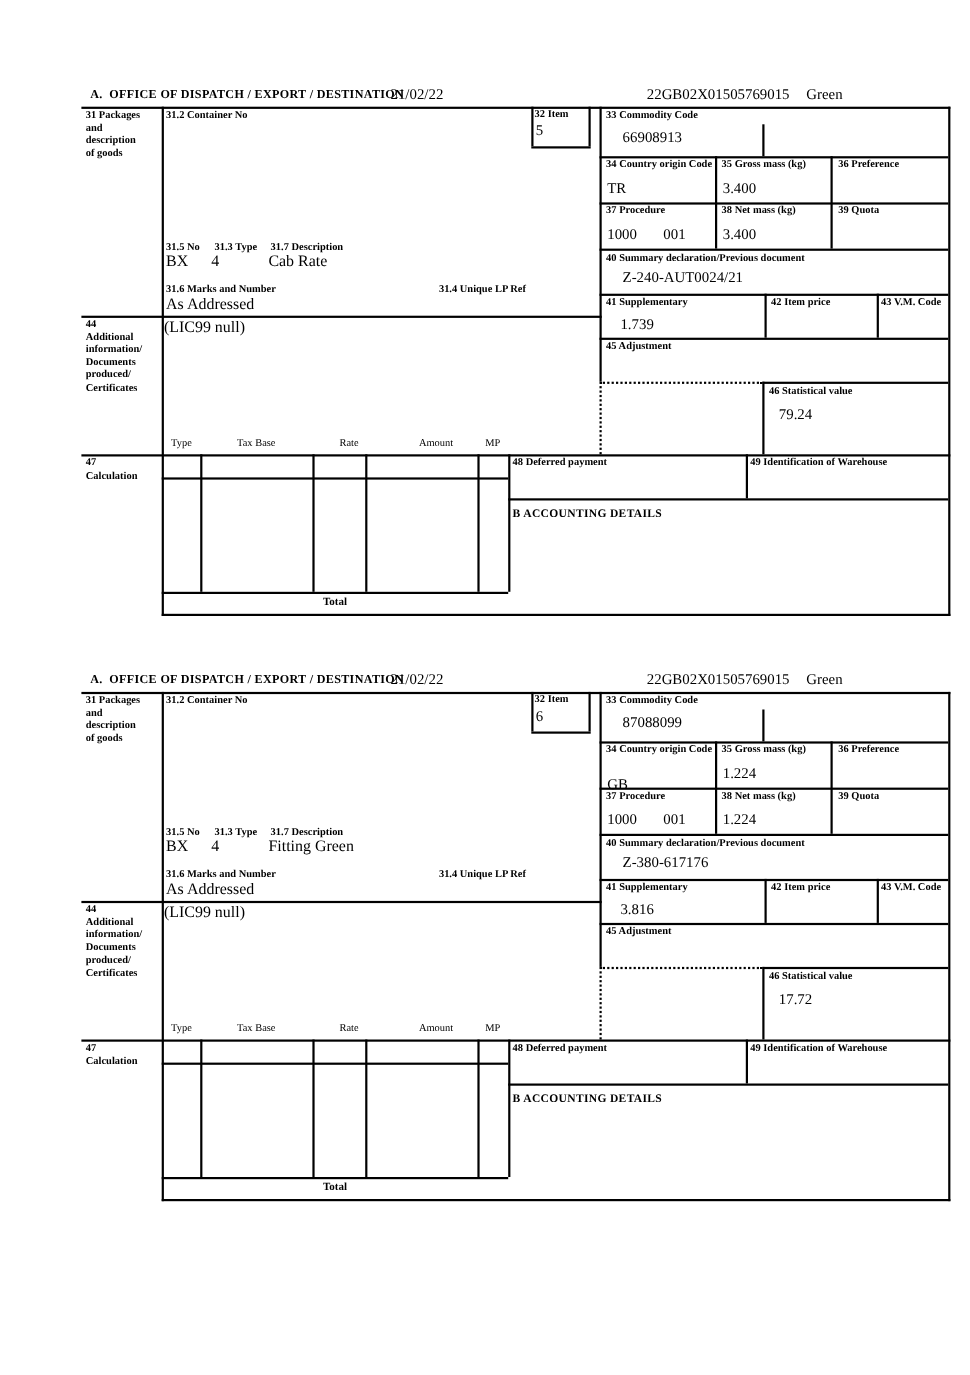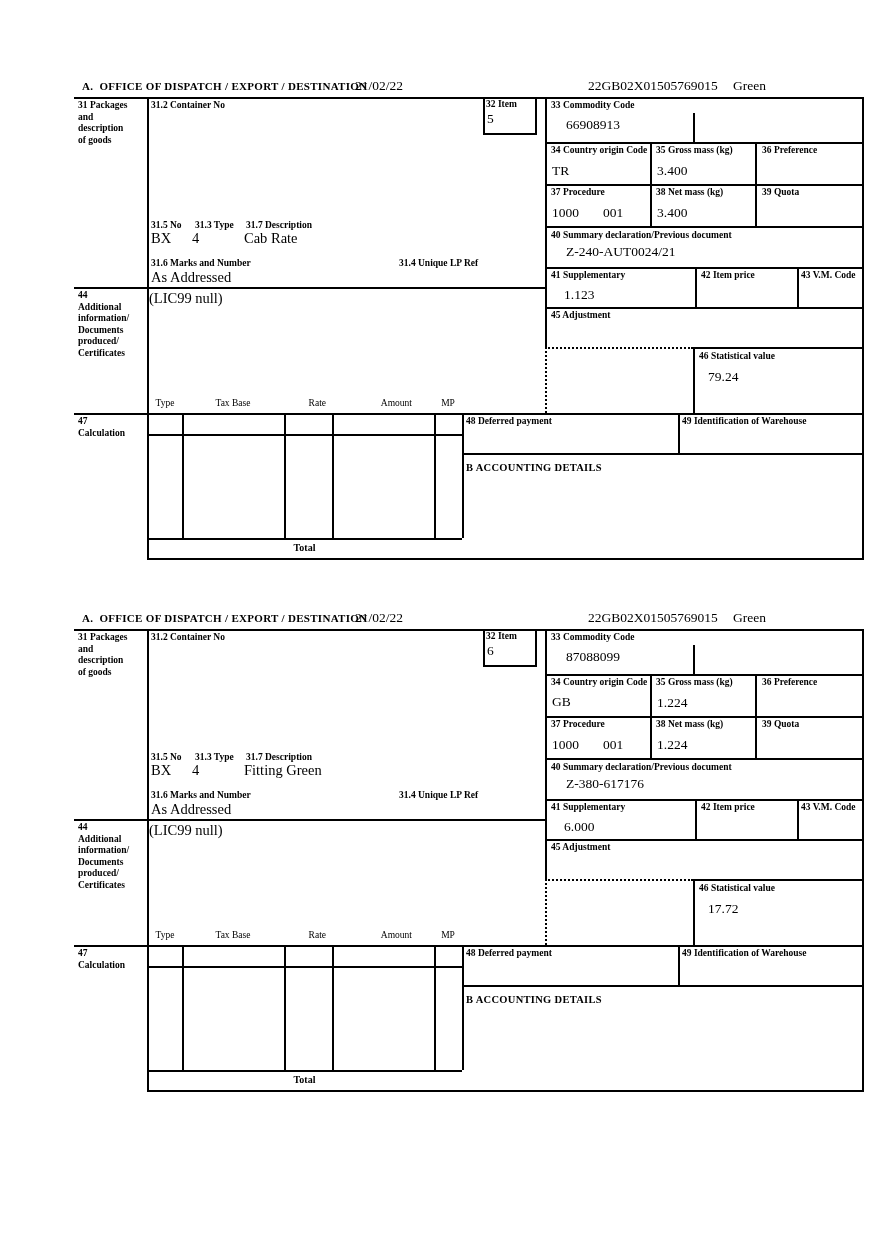--- a/index.html
+++ b/index.html
@@ -114,21 +114,21 @@
     <div class="totl">Total</div>
 
     <div class="val" style="left:413px;top:31px">5</div>
     <div class="val" style="left:492px;top:37px">66908913</div>
     <div class="val" style="left:478px;top:83px">TR</div>
     <div class="val" style="left:583px;top:83px">3.400</div>
     <div class="val" style="left:478px;top:125px">1000</div>
     <div class="val" style="left:529px;top:125px">001</div>
     <div class="val" style="left:583px;top:125px">3.400</div>
     <div class="val" style="left:492px;top:164px">Z-240-AUT0024/21</div>
-    <div class="val" style="left:490px;top:207px">1.123</div>
+    <div class="val" style="left:490px;top:207px">1.739</div>
     <div class="val" style="left:634px;top:289px">79.24</div>
     <div class="val2" style="left:77px;top:150px">BX</div>
     <div class="val2" style="left:118px;top:150px">4</div>
     <div class="val2" style="left:170px;top:150px">Cab Rate</div>
     <div class="val2" style="left:77px;top:189px">As Addressed</div>
     <div class="val2" style="left:75px;top:210px">(LIC99 null)</div>
   </div>
 
   <div class="block" style="top:612px">
     <div class="hofc" style="left:8px;top:0">A.  OFFICE OF DISPATCH / EXPORT / DESTINATION</div>
@@ -207,27 +207,27 @@
     <div class="bhead" style="left:392px;top:382px">B ACCOUNTING DETAILS</div>
     <div class="colh" style="left:76px;width:30px;text-align:center">Type</div>
     <div class="colh" style="left:108px;width:102px;text-align:center">Tax Base</div>
     <div class="colh" style="left:210px;width:42px;text-align:right">Rate</div>
     <div class="colh" style="left:258px;width:80px;text-align:right">Amount</div>
     <div class="colh" style="left:360px;width:28px;text-align:center">MP</div>
     <div class="totl">Total</div>
 
     <div class="val" style="left:413px;top:31px">6</div>
     <div class="val" style="left:492px;top:37px">87088099</div>
-    <div class="val" style="left:478px;top:82px">GB</div>
+    <div class="val" style="left:478px;top:93px">GB</div>
     <div class="val" style="left:583px;top:83px">1.224</div>
     <div class="val" style="left:478px;top:125px">1000</div>
     <div class="val" style="left:529px;top:125px">001</div>
     <div class="val" style="left:583px;top:125px">1.224</div>
     <div class="val" style="left:492px;top:164px">Z-380-617176</div>
-    <div class="val" style="left:490px;top:207px">6.000</div>
+    <div class="val" style="left:490px;top:207px">3.816</div>
     <div class="val" style="left:634px;top:289px">17.72</div>
     <div class="val2" style="left:77px;top:150px">BX</div>
     <div class="val2" style="left:118px;top:150px">4</div>
     <div class="val2" style="left:170px;top:150px">Fitting Green</div>
     <div class="val2" style="left:77px;top:189px">As Addressed</div>
     <div class="val2" style="left:75px;top:210px">(LIC99 null)</div>
   </div>
 
 </div>
 

